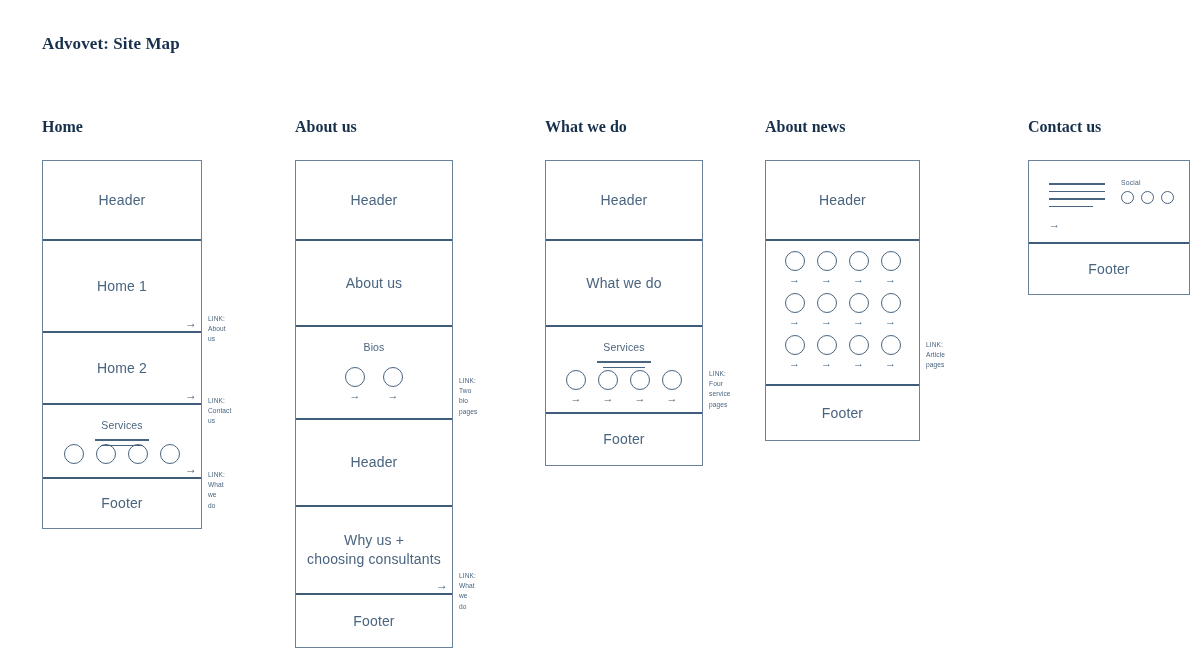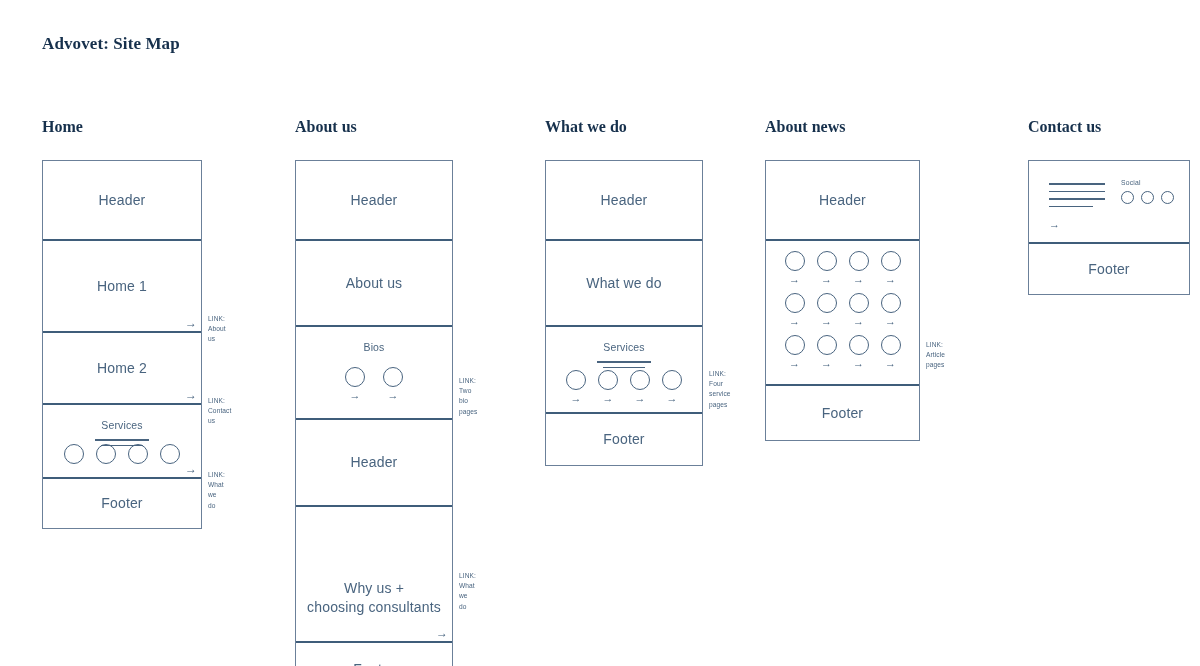--- a/index.html
+++ b/index.html
@@ -261,21 +261,21 @@
           <div class="circle"></div>
           <div class="cell-arrow">→</div>
         </div>
       </div>
     </div>
 
     <div class="section" style="height:87px;">
       <div class="section-label">Header</div>
     </div>
 
-    <div class="section" style="height:88px;margin-top:48px;">
+    <div class="section" style="height:88px;">
       <div class="section-label" style="white-space:pre-line;">Why us +
 choosing consultants</div>
       <div class="box-arrow">→</div>
     </div>
 
     <div class="section" style="height:52px;">
       <div class="section-label">Footer</div>
     </div>
   </div>
 

